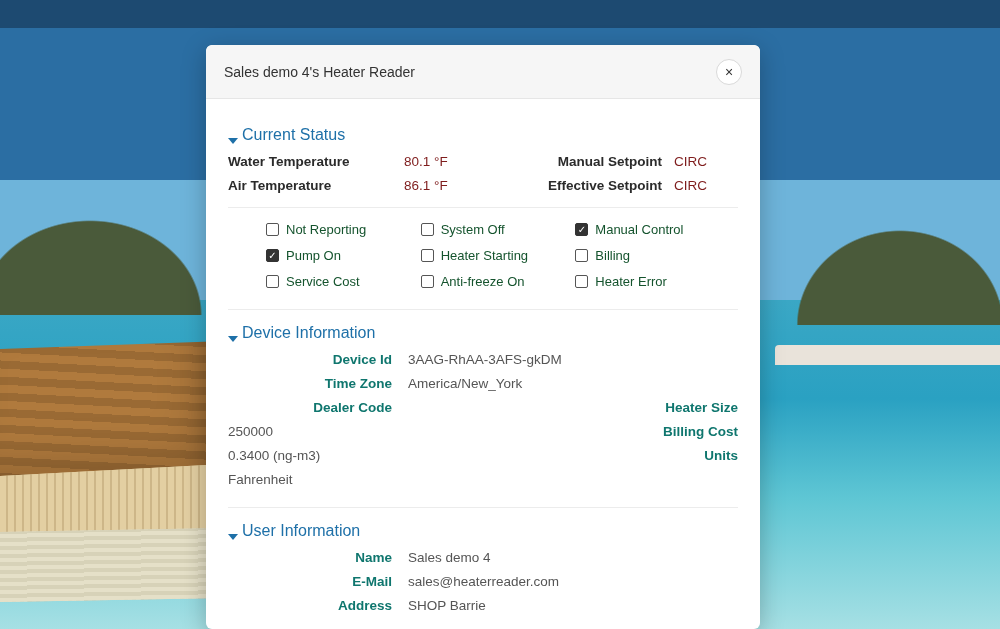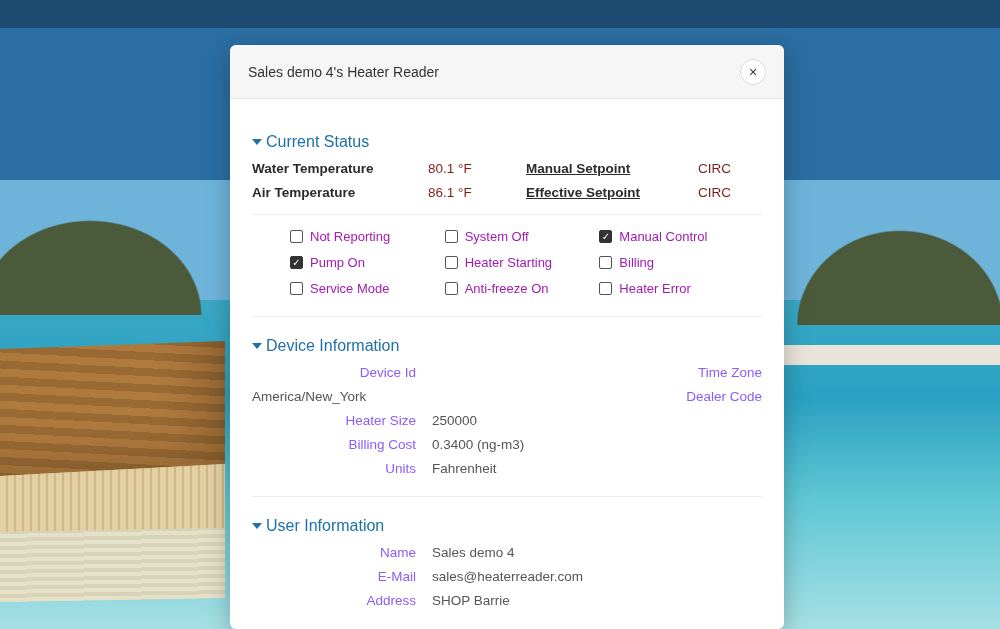--- a/index.html
+++ b/index.html
@@ -51,75 +51,75 @@
     transform: skewY(-1deg);
   }
   .ledge-right {
     position:absolute; right:0; width:225px; top:345px; height:20px;
     background:#e9e3da;
     border-radius:4px 0 0 0;
   }
 
   
   .modal {
-    position:absolute; left:230px; top:45px; width:554px; height:584px;
+    position:absolute; left:206px; top:45px; width:554px; height:584px;
     background:#fff; border-radius:6px; box-shadow:0 6px 25px rgba(0,0,0,.25);
     display:flex; flex-direction:column; overflow:hidden;
   }
   .modal-head {
     display:flex; align-items:center; justify-content:space-between;
     padding: 14px 18px 13px; border-bottom:1px solid #e6e6e6; background:#f6f6f6;
     border-radius:6px 6px 0 0;
   }
   .modal-title { font-size:14px; color:#333; }
   .close {
     width:26px; height:26px; border-radius:50%; border:1px solid #d9d9d9;
     background:#fff; display:flex; align-items:center; justify-content:center;
     font-size:14px; color:#333; cursor:pointer; line-height:1;
   }
   .modal-body { padding: 14px 22px 0; overflow:auto; }
 
   .sect-title {
-    color:#1e70a8; font-size:16px; margin: 20px 0 10px; cursor:pointer;
-    display:flex; align-items:center; gap:4px; font-weight:400;
+    color:#1e70a8; font-size:16px; margin: 13px 0 10px; cursor:pointer;
+    display:flex; align-items:flex-end; gap:4px; font-weight:400;
   }
   .sect-title .caret {
     width:0; height:0; border-left:5px solid transparent; border-right:5px solid transparent;
     border-top:6px solid #1e70a8; display:inline-block;
   }
 
   .kv-grid {
     display:grid; grid-template-columns: 164px 1fr 160px 64px;
     row-gap:9px; column-gap:12px; font-size:13.5px; color:#333;
     margin: 0 0 14px 0;
   }
   .kv-grid .lbl  { font-weight:700; color:#2b2b2b; }
-  .kv-grid .lbl2 { font-weight:700; color:#2b2b2b;text-decoration:underline; }
+  .kv-grid .lbl2 { text-align:right; font-weight:700; color:#2b2b2b; }
   .kv-grid .val  { color:#7f1d1d; }
 
   .divider { border:0; border-top:1px solid #ececec; margin: 2px 0 14px; }
 
   .check-grid {
     display:grid; grid-template-columns: repeat(3, 1fr);
-    row-gap:11px; column-gap:16px; font-size:13px; color:#a21caf;
+    row-gap:11px; column-gap:16px; font-size:13px; color:#14532d;
     padding: 0 24px 18px 38px;
   }
   .ck { display:flex; align-items:center; gap:7px; }
   .ckbox {
     width:13px; height:13px; border:1.3px solid #555; border-radius:2px;
     display:inline-flex; align-items:center; justify-content:center; flex:0 0 13px;
   }
   .ckbox.on { background:#333; border-color:#333; }
   .ckbox.on::after { content:"✓"; color:#fff; font-size:10px; line-height:1; }
 
   .info-grid {
     display:grid; grid-template-columns: 164px 1fr; row-gap:9px; column-gap:16px;
     font-size:13.5px; margin: 0 0 20px 0;
   }
-  .info-grid .lbl { text-align:right; font-weight:400; color:#8b5cf6; }
+  .info-grid .lbl { text-align:right; font-weight:700; color:#0f766e; }
   .info-grid .val { color:#555; }
 </style>
 </head>
 <body>
 
 <div class="bg"></div>
 <div class="sea"></div>
 <div class="hill-left"></div>
 <div class="hill-right"></div>
 <div class="deck"></div>
@@ -178,40 +178,41 @@
         <span class="ckbox"></span>
         <span>Heater Starting</span>
       </label>
       <label class="ck">
         <span class="ckbox"></span>
         <span>Billing</span>
       </label>
 
       <label class="ck">
         <span class="ckbox"></span>
-        <span>Service Mode</span>
+        <span>Service Cost</span>
       </label>
       <label class="ck">
         <span class="ckbox"></span>
         <span>Anti-freeze On</span>
       </label>
       <label class="ck">
         <span class="ckbox"></span>
         <span>Heater Error</span>
       </label>
     </div>
 
     <hr class="divider">
 
     <div class="sect-title">
       <span class="caret"></span>
       <span>Device Information</span>
     </div>
     <div class="info-grid">
       <div class="lbl">Device Id</div>
+      <div class="val">3AAG-RhAA-3AFS-gkDM</div>
       <div class="lbl">Time Zone</div>
       <div class="val">America/New_York</div>
       <div class="lbl">Dealer Code</div>
       <div class="lbl">Heater Size</div>
       <div class="val">250000</div>
       <div class="lbl">Billing Cost</div>
       <div class="val">0.3400 (ng-m3)</div>
       <div class="lbl">Units</div>
       <div class="val">Fahrenheit</div>
     </div>

